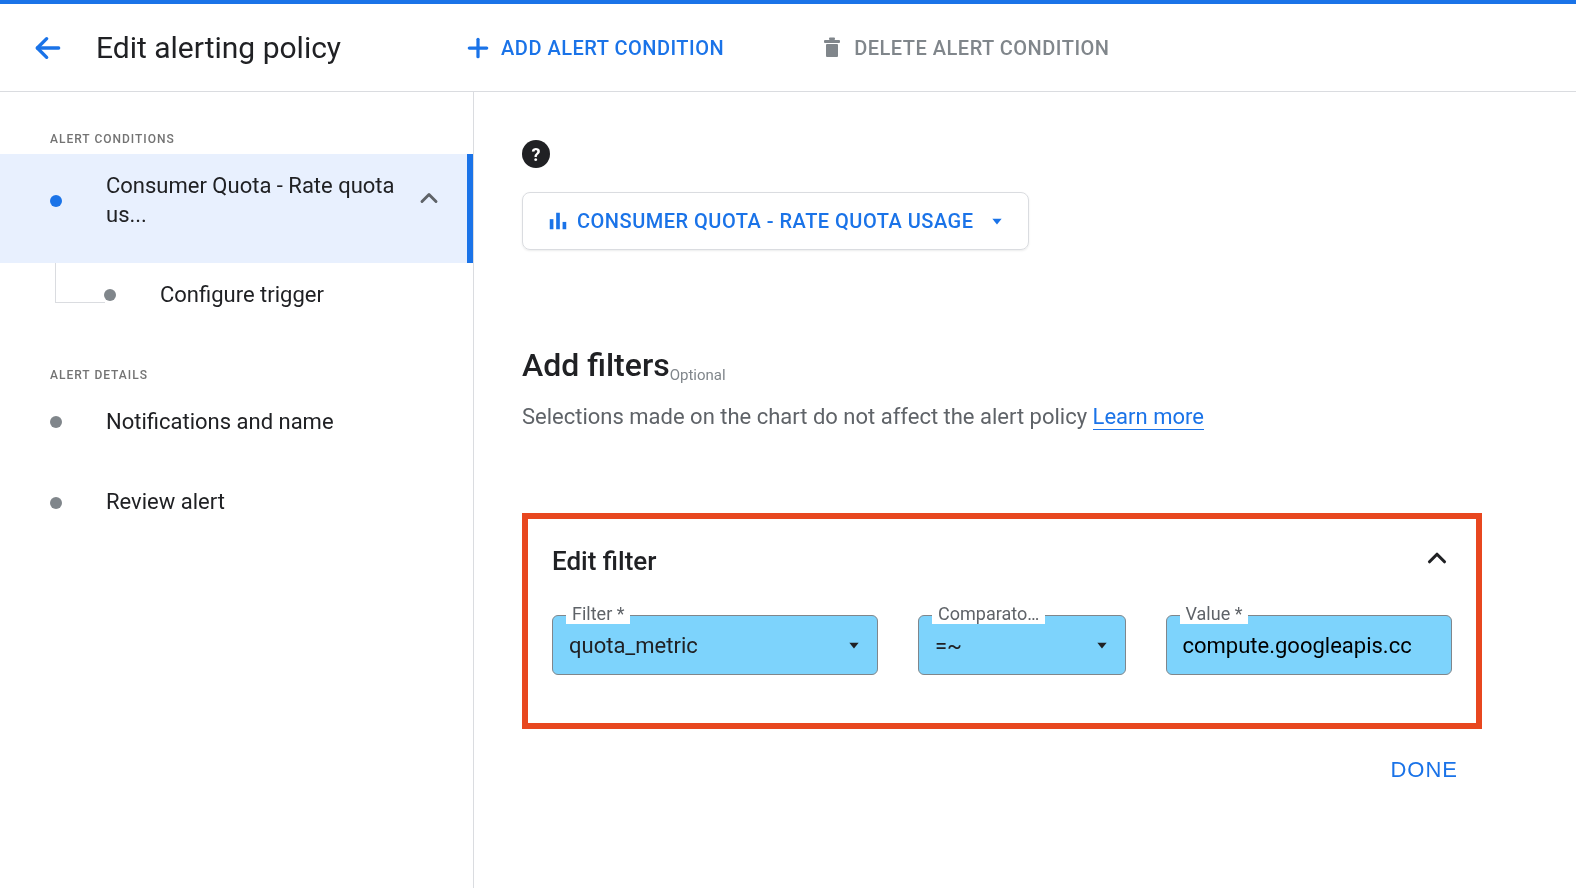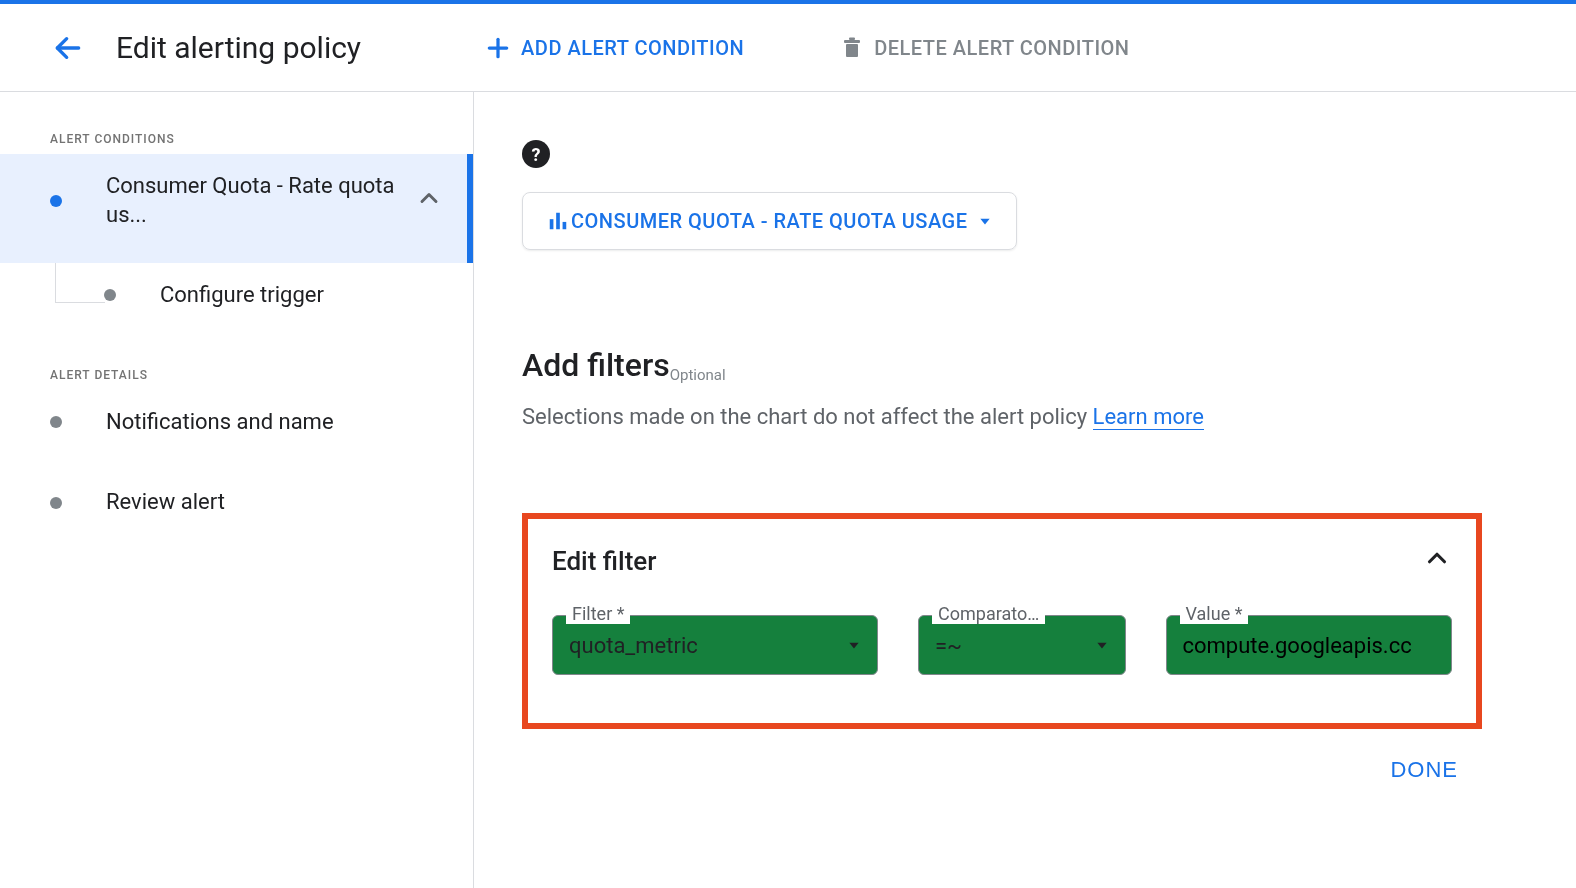--- a/index.html
+++ b/index.html
@@ -13,21 +13,21 @@
     }
     .top-bar {
       height: 4px;
       background: #1a73e8;
       width: 100%;
     }
     .header {
       display: flex;
       align-items: center;
       height: 88px;
-      padding: 0 52px;
+      padding: 0 32px;
       border-bottom: 1px solid #dadce0;
       gap: 32px;
     }
     .back-arrow {
       color: #1a73e8;
       cursor: pointer;
       display: flex;
       align-items: center;
     }
     .page-title {
@@ -123,21 +123,21 @@
       color: #fff;
       display: inline-flex;
       align-items: center;
       justify-content: center;
       font-size: 18px;
       font-weight: 700;
     }
     .metric-chip {
       display: inline-flex;
       align-items: center;
-      gap: 2px;
+      gap: 8px;
       border: 1px solid #dadce0;
       border-radius: 8px;
       padding: 16px 24px;
       color: #1a73e8;
       font-size: 20px;
       font-weight: 500;
       letter-spacing: 0.5px;
       cursor: pointer;
       box-shadow: 0 1px 2px rgba(60,64,67,.1);
     }
@@ -197,21 +197,21 @@
       font-size: 18px;
       color: #5f6368;
     }
     .field-input, .field-select {
       border: 1px solid #80868b;
       border-radius: 6px;
       height: 60px;
       padding: 0 16px;
       font-size: 22px;
       font-family: inherit;
-      background: #15803d;
+      background: #7dd3fc;
       display: flex;
       align-items: center;
       justify-content: space-between;
       gap: 12px;
       cursor: pointer;
     }
     .field-input input {
       border: none;
       outline: none;
       font-size: 22px;

